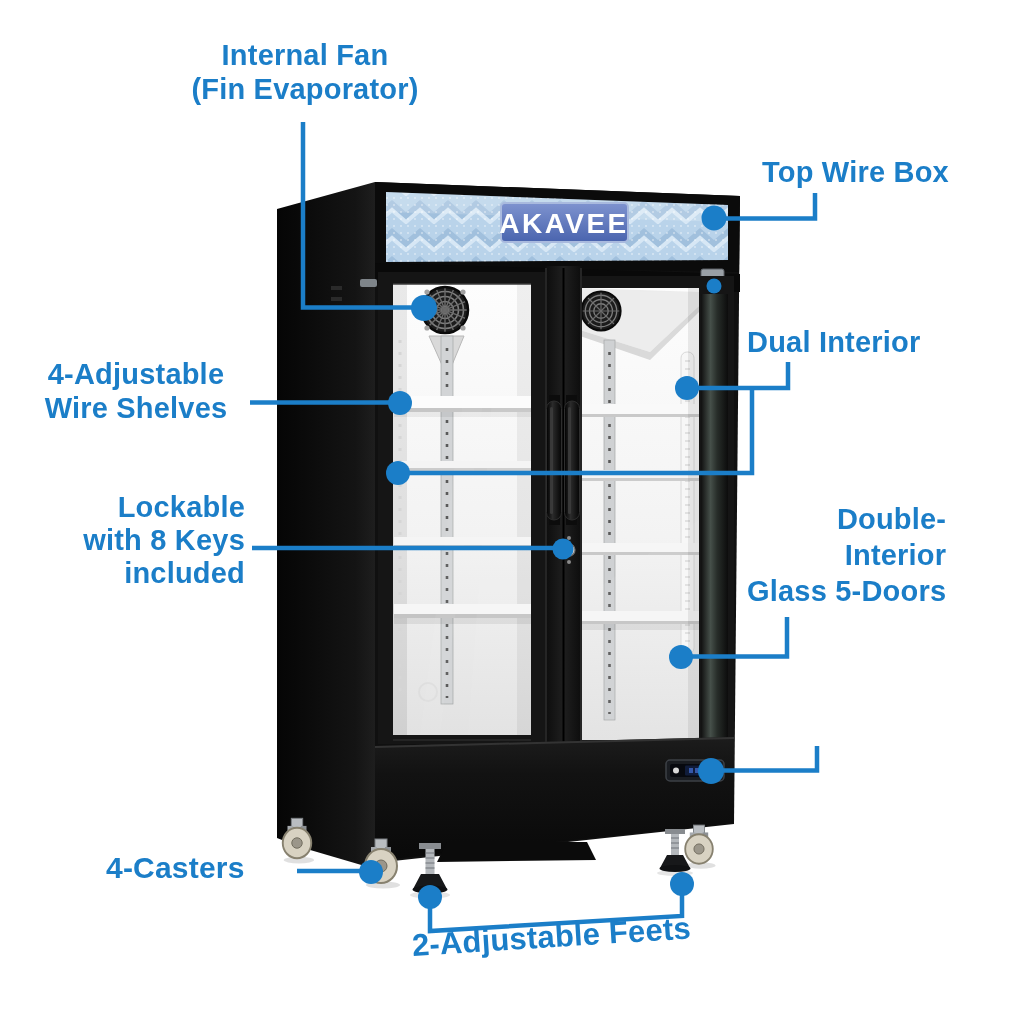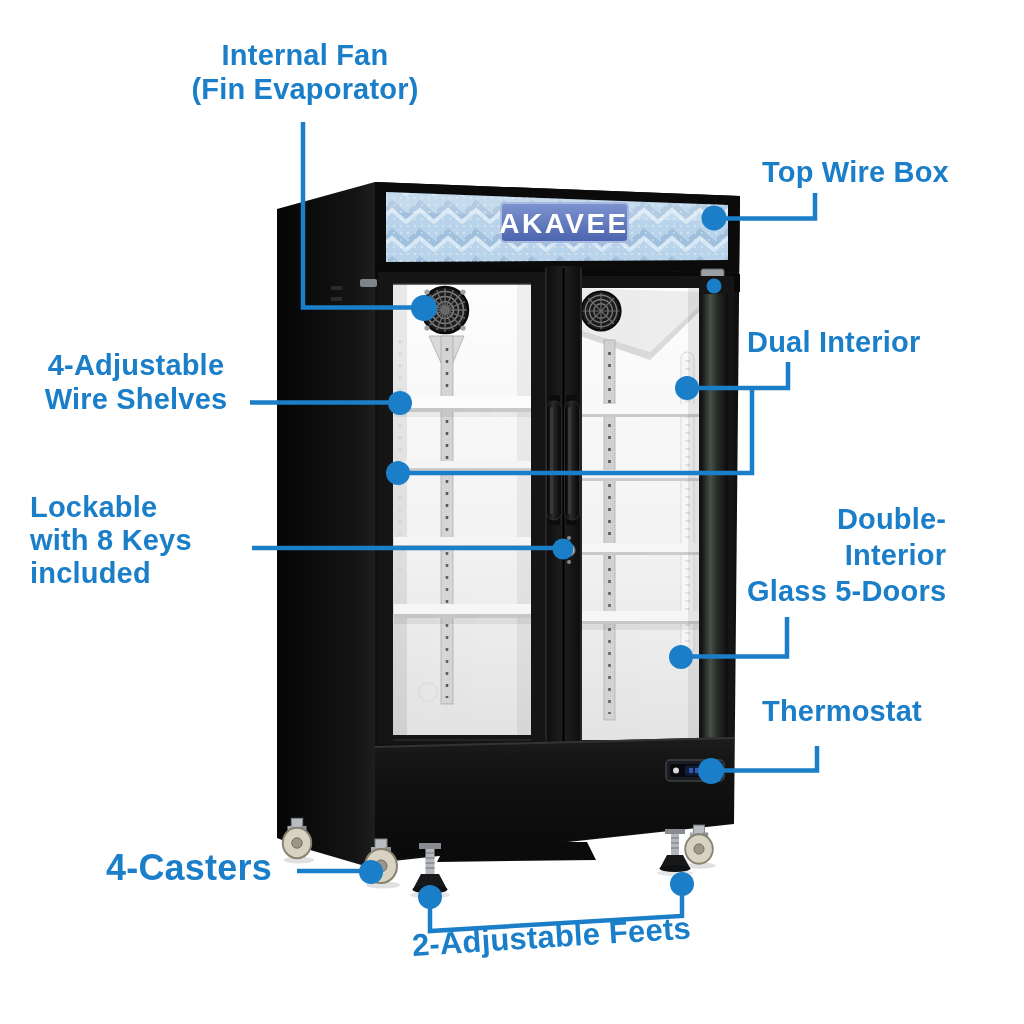--- a/index.html
+++ b/index.html
@@ -7,26 +7,26 @@
     position:relative;width:1024px;height:1024px;background:#ffffff;overflow:hidden;
     font-family:"Liberation Sans","DejaVu Sans",sans-serif;
   }
   .canvas svg{position:absolute;left:0;top:0;}
   .callout{
     position:absolute;color:var(--accent,#1b7ec8);font-weight:700;
     font-size:29px;line-height:34px;letter-spacing:.2px;white-space:nowrap;
   }
   .co-internal-fan{left:135px;top:38px;width:340px;text-align:center;}
   .co-top-light-box{left:762px;top:155px;}
-  .co-wire-shelves{left:22px;top:348px;width:228px;text-align:center;}
+  .co-wire-shelves{left:22px;top:357px;width:228px;text-align:center;}
   .co-dual-led{left:747px;top:284px;margin-top:41px;}
-  .co-lockable{left:30px;top:491px;width:215px;line-height:33px;}
+  .co-lockable{left:30px;top:491px;width:215px;text-align:right;line-height:33px;}
   .co-tempered{left:747px;top:501px;line-height:36px;text-align:right;}
   .co-thermostat{left:762px;top:694px;}
-  .co-casters{left:106px;top:851px;font-size:36px;}
+  .co-casters{left:106px;top:851px;font-size:30px;}
   .co-feet{left:412px;top:929px;font-size:31px;transform:rotate(-3.6deg);transform-origin:0 50%;}
   .cl{fill:none;stroke:var(--accent,#1b7ec8);stroke-width:4.5px;}
   .cd{fill:var(--accent,#1b7ec8);}
 </style>
 </head>
 <body>
 
 <div class="canvas">
 
 <svg width="1024" height="1024" viewBox="0 0 1024 1024">
@@ -359,23 +359,20 @@
   <div>with 8 Keys</div>
   <div>included</div>
 </div>
 
 <div class="callout co-tempered">
   <div>Double-</div>
   <div>Interior</div>
   <div>Glass 5-Doors</div>
 </div>
 
-<div class="callout co-thermostat">
-  <div>Thermostat</div>
-</div>
 
 <div class="callout co-casters">
   <div>4-Casters</div>
 </div>
 
 <div class="callout co-feet">
   <div>2-Adjustable Feets</div>
 </div>
 
 </div>

